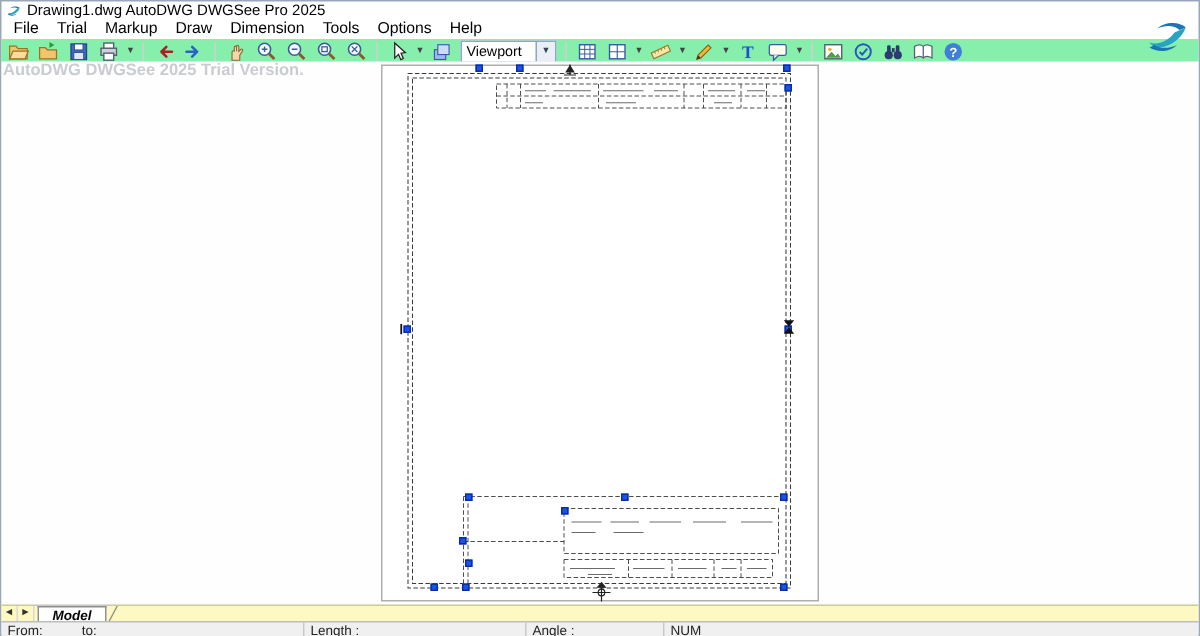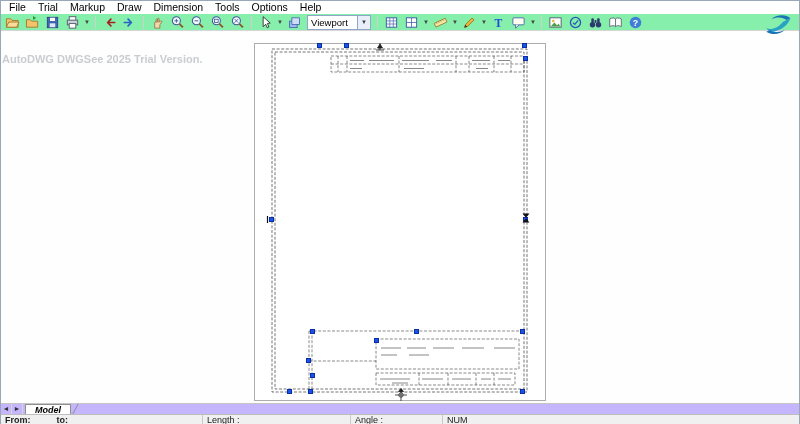--- a/index.html
+++ b/index.html
@@ -27,47 +27,55 @@
   .sep { width:1px; height:13px; background:#cfcfcf; margin:0 3px; }
   .combo { display:flex; align-items:center; height:15px; width:64px; border:1px solid #8fa6c8; background:#fff; font-size:9.5px; margin:0 2px; }
   .combo .combo-text { flex:1; padding-left:3px; line-height:13px; white-space:nowrap; overflow:hidden; }
   .combo .combo-dd { width:13px; height:13px; background:#e9eef7; border-left:1px solid #8fa6c8; font-size:6px; line-height:13px; text-align:center; color:#345; }
 
   
   .brand-logo { position:absolute; top:12px; right:6px; width:30px; height:24px; }
 
   
   .canvas { position:absolute; top:40px; left:0; width:798px; height:362px; background:#fefefe; overflow:hidden; }
-  .watermark { position:absolute; left:1px; top:12px; font-size:11px; font-weight:bold; color:#c9cdd2; white-space:nowrap; }
+  .watermark { position:absolute; left:1px; top:0px; font-size:11px; font-weight:bold; color:#c9cdd2; white-space:nowrap; }
   .paper { position:absolute; left:253px; top:2px; width:292px; height:358px; background:#fff; border:1px solid #adadad; }
   .paper svg { position:absolute; left:-1px; top:-1px; width:292px; height:358px; overflow:visible; }
   .grips-layer { position:absolute; inset:0; }
   .grip { position:absolute; width:5px; height:5px; border:1px solid #0a2ea8; }
   .mid-marker { position:absolute; }
 
   
-  .tabbar { position:absolute; top:402px; left:0; width:798px; height:11px; background:#c4b5fd; border-top:1px solid #c6c6c6; display:flex; align-items:stretch; font-size:7px; }
+  .tabbar { position:absolute; top:402px; left:0; width:798px; height:11px; background:#fef9c3; border-top:1px solid #c6c6c6; display:flex; align-items:stretch; font-size:7px; }
   .tab-scroll { width:11px; text-align:center; line-height:10px; color:#333; border-right:1px solid #d8d8d8; }
   .tab-model { background:#fff; border:1px solid #8f8f8f; border-bottom:none; padding:0 9px; font-size:9px; font-weight:bold; font-style:italic; line-height:10px; margin-left:2px; }
   .tab-slant { width:1px; background:#8f8f8f; transform:skewX(-28deg); margin-left:4px; }
 
   
   .statusbar { position:absolute; top:413px; left:0; width:798px; height:10px; background:#f0f0f0; border-top:1px solid #bdbdbd; display:flex; align-items:center; font-size:9px; color:#222; }
   .status-cell { height:100%; display:flex; align-items:center; padding:0 4px; border-right:1px solid #c9c9c9; white-space:nowrap; }
   .cell-ready { width:312px; }
-  .cell-fromto { width:202px; gap:26px;font-weight:bold; }
+  .cell-fromto { width:202px; gap:26px; }
   .cell-length { width:148px; }
   .cell-angle { width:92px;text-align:right; }
   .cell-num { width:42px; border-right:none; }
 </style>
 </head>
 <body>
 
 <div class="app">
 
+  <div class="titlebar">
+    <svg width="10" height="9" viewBox="0 0 36 28">
+      <path d="M4 18 C10 20 18 18 24 10 L33 6 C30 14 22 21 12 22 C9 22 6 21 4 18 Z" fill="#29a3c3"></path>
+      <path d="M33 6 C28 1 16 1 10 7 C16 4 24 4 28 8 Z" fill="#1b74b6"></path>
+      <path d="M4 22 C10 26 20 26 26 20 C20 23 12 23 8 20 Z" fill="#1b74b6"></path>
+    </svg>
+    <span>Drawing1.dwg AutoDWG DWGSee Pro 2025</span>
+  </div>
 
   <div class="menubar">
     <span class="menu-item">File</span>
     <span class="menu-item">Trial</span>
     <span class="menu-item">Markup</span>
     <span class="menu-item">Draw</span>
     <span class="menu-item">Dimension</span>
     <span class="menu-item">Tools</span>
     <span class="menu-item">Options</span>
     <span class="menu-item">Help</span>

